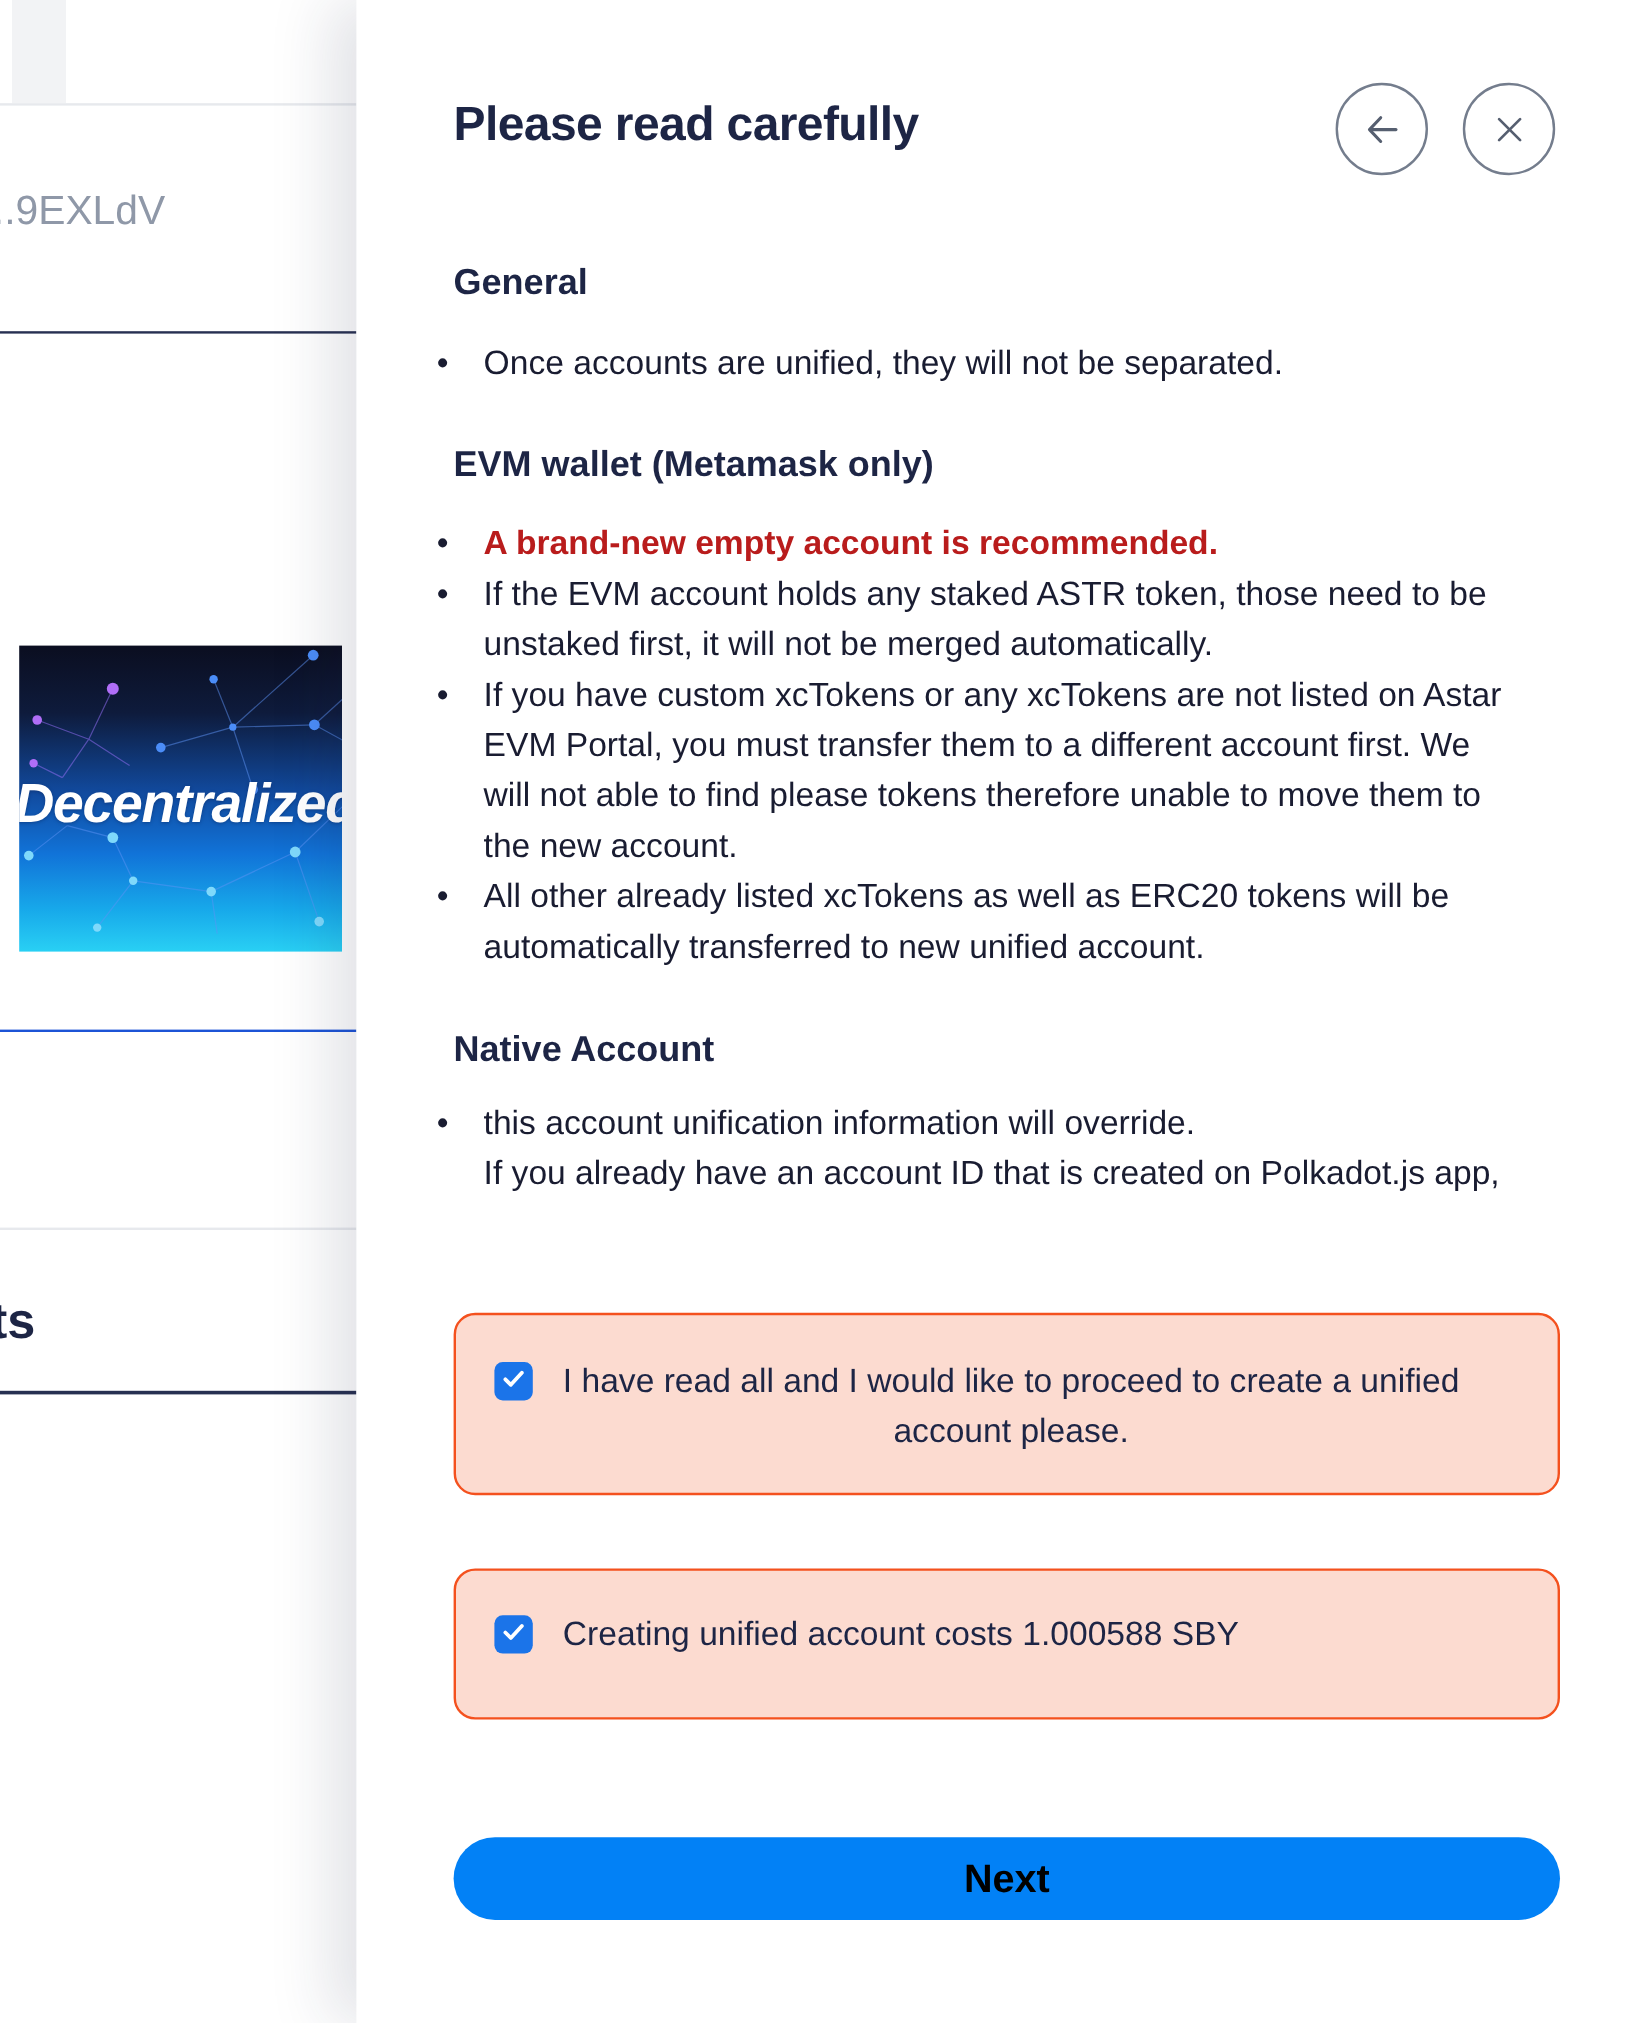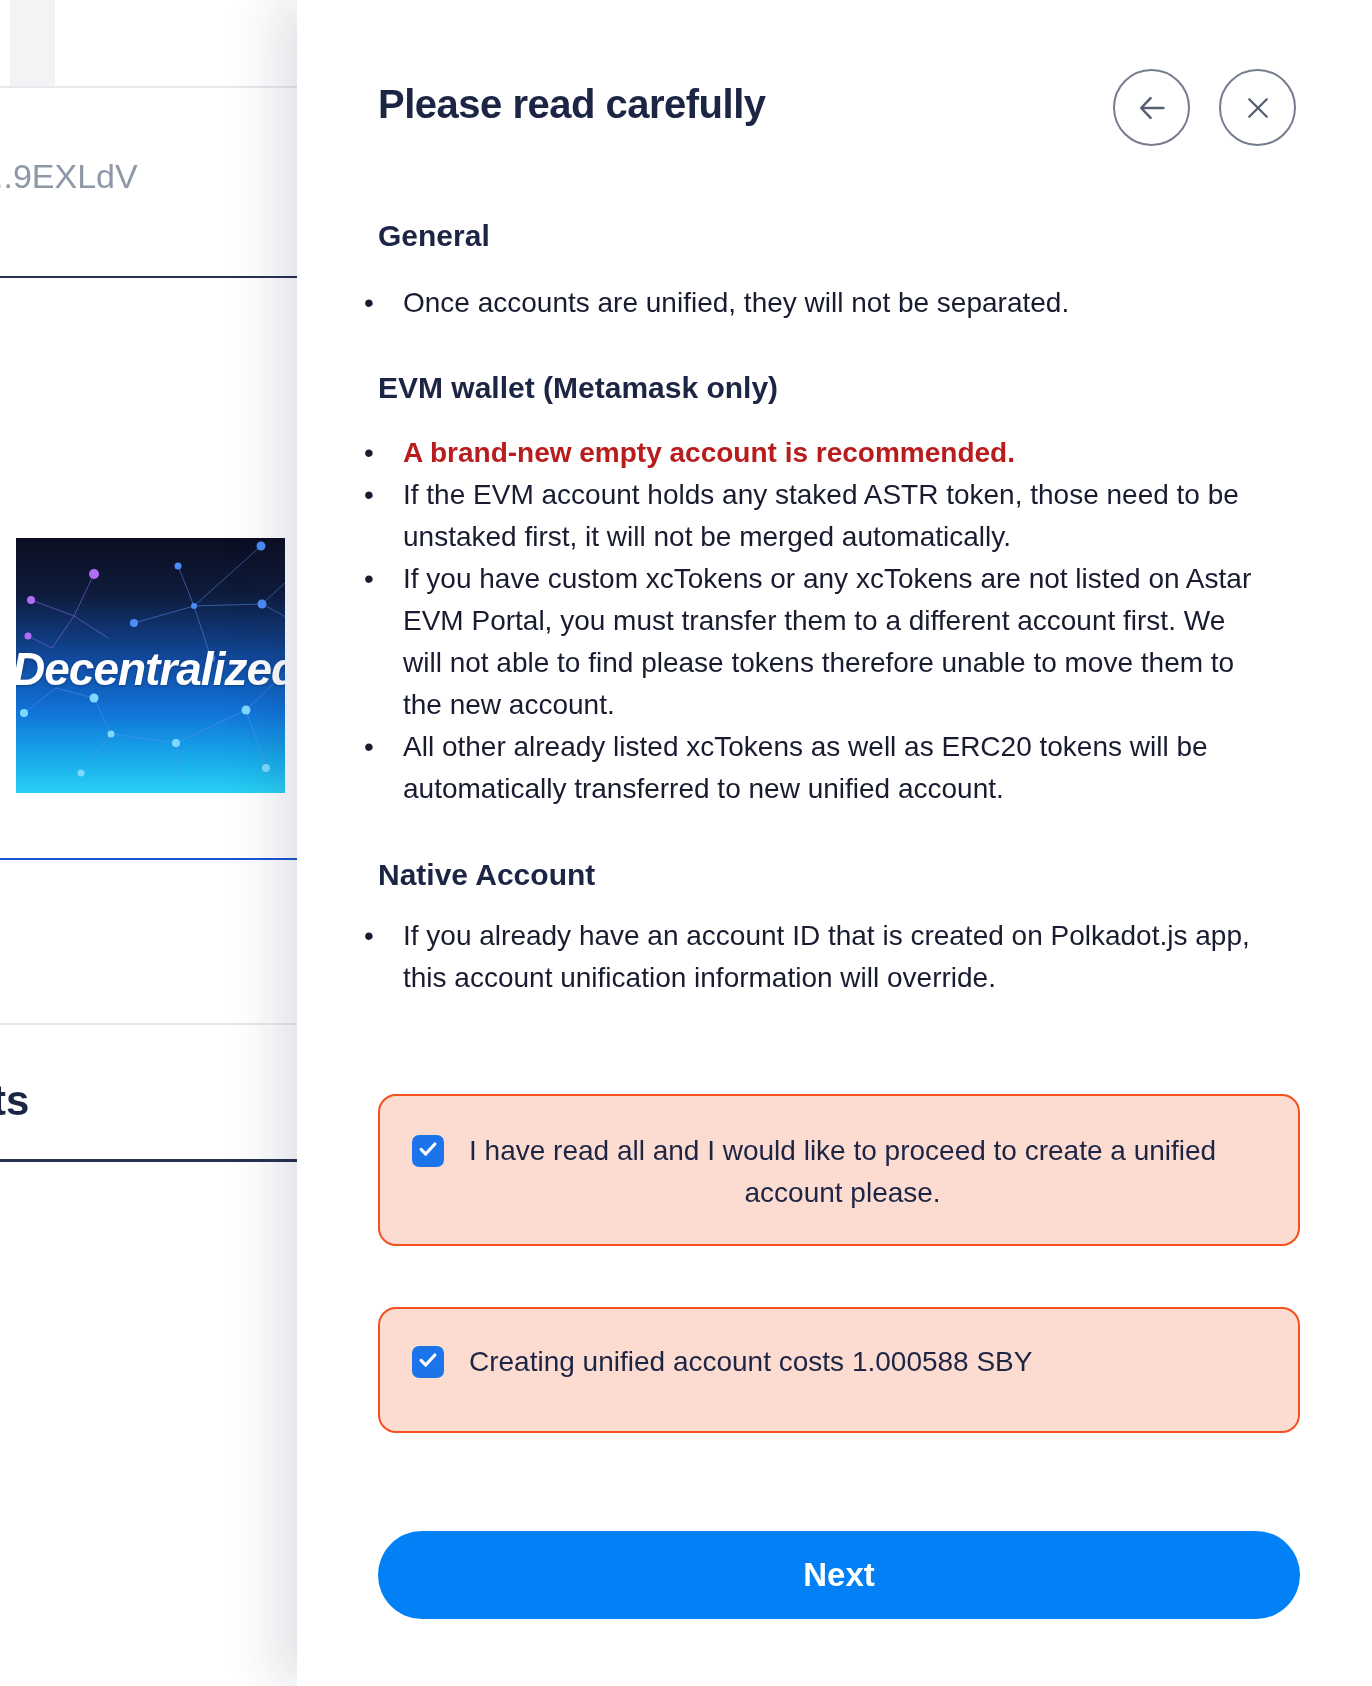--- a/index.html
+++ b/index.html
@@ -53,22 +53,22 @@
   .ln { display:block; }
 
   .warn-card { width:922px; border:2px solid #f4511e; border-radius:18px; background:#fcdbd0;
                display:flex; align-items:flex-start; padding:34px 30px 30px 32px; cursor:pointer; }
   .warn-card.c1 { margin-top:95px; }
   .warn-card.c2 { margin-top:61px; padding-top:32px; padding-bottom:48px; }
   .checkbox { flex:0 0 32px; width:32px; height:32px; margin-top:5px; border-radius:7px; background:#1b74e9;
               display:flex; align-items:center; justify-content:center; cursor:pointer; }
   .warn-text { margin-left:25px; font-size:28px; line-height:42px; color:#1d2545;text-align:center; }
 
-  .next-btn { display:block; width:922px; height:88px; margin-top:98px; border:none; border-radius:44px;
-              background:#0281f6; color:#ffffff; font-family:"Liberation Sans", sans-serif;
+  .next-btn { display:block; width:922px; height:69px; margin-top:98px; border:none; border-radius:44px;
+              background:#0281f6; color:#000000; font-family:"Liberation Sans", sans-serif;
               font-size:33px; font-weight:600; cursor:pointer; }
 </style>
 </head>
 <body>
 
 <div class="screen">
 
   <div class="underlay">
     <div class="ul-corner"></div>
     <div class="hline l1"></div>
@@ -182,22 +182,22 @@
         </li>
         <li>
           <span class="ln">All other already listed xcTokens as well as ERC20 tokens will be</span>
           <span class="ln">automatically transferred to new unified account.</span>
         </li>
       </ul>
 
       <h2 class="sec s2">Native Account</h2>
       <ul class="blist u2">
         <li>
+          <span class="ln">this account unification information will override.</span>
           <span class="ln">If you already have an account ID that is created on Polkadot.js app,</span>
-          <span class="ln">this account unification information will override.</span>
         </li>
       </ul>
 
       <div class="warn-card c1">
         <div class="checkbox">
           <span>
             <svg width="22" height="22" viewBox="0 0 24 24" fill="none" stroke="#ffffff" stroke-width="3.4" stroke-linecap="round" stroke-linejoin="round">
               <polyline points="4.5,12.5 9.5,17.5 19.5,6.5"></polyline>
             </svg>
           </span>

